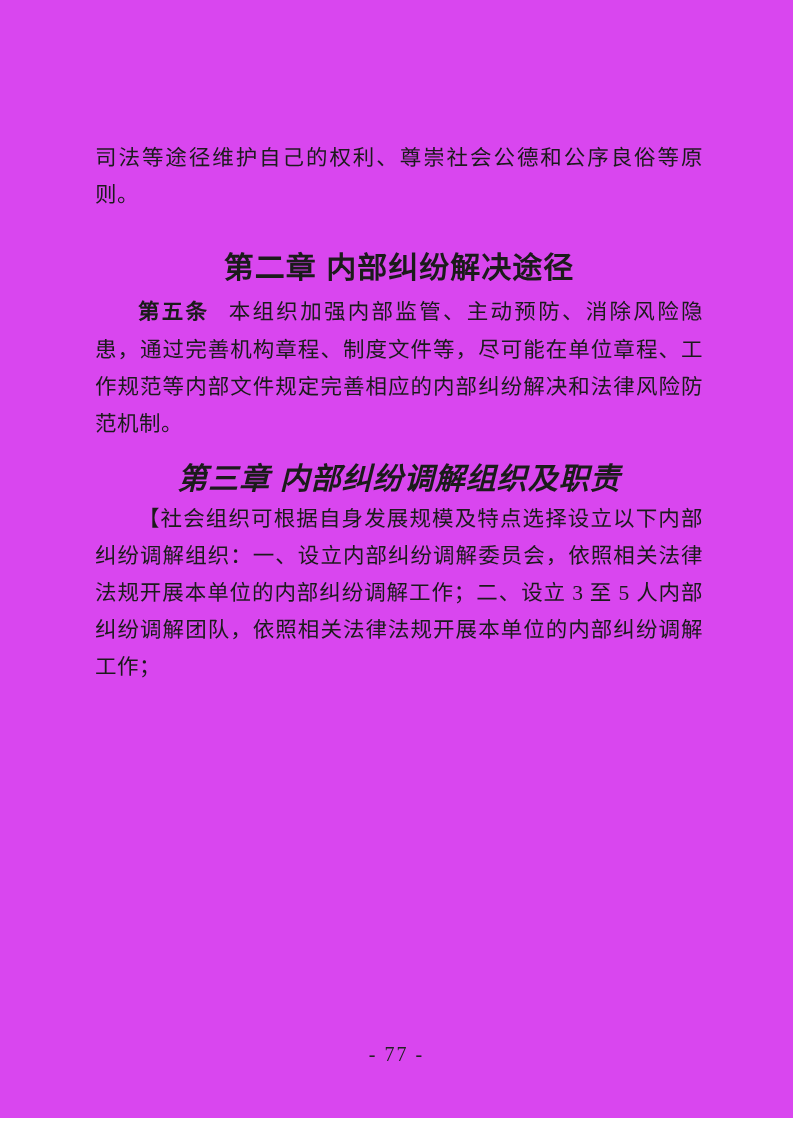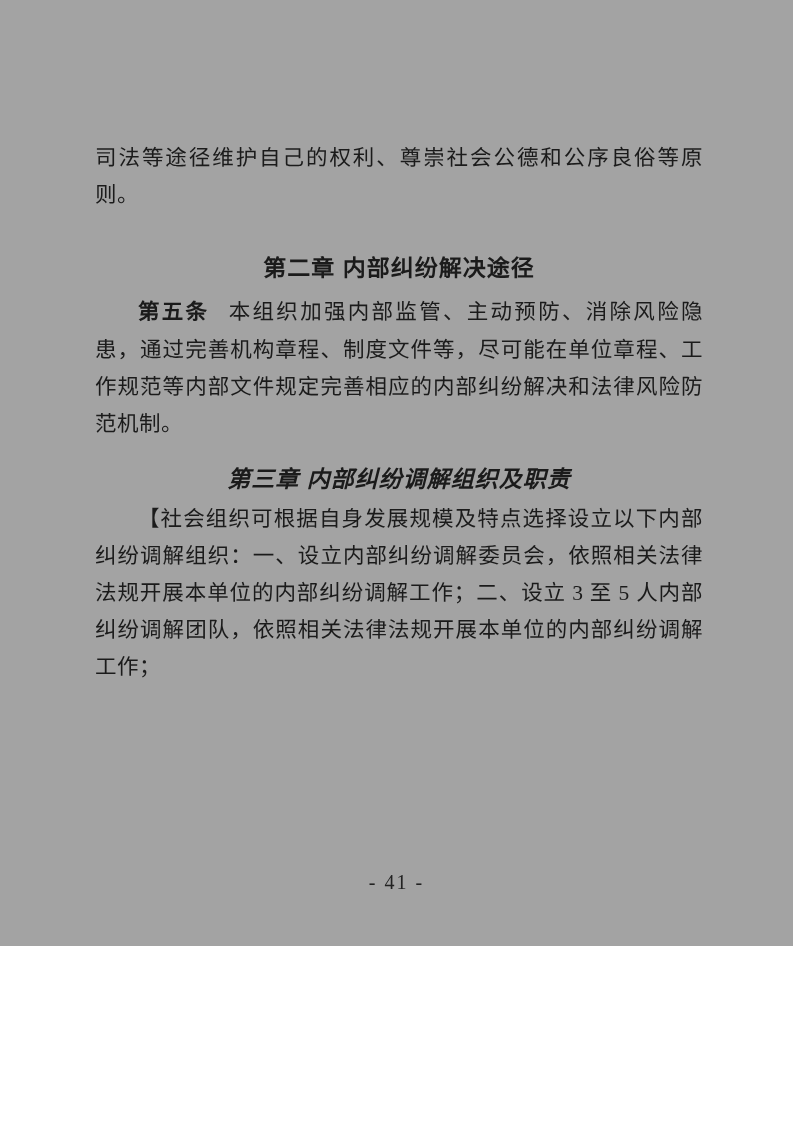--- a/index.html
+++ b/index.html
@@ -3,22 +3,22 @@
 <meta charset="utf-8">
 <style>
   html, body {
     margin: 0;
     padding: 0;
     background: #ffffff;
   }
   .page {
     position: relative;
     width: 793px;
-    height: 946px;
-    background: #a3a3a3;
+    height: 1118px;
+    background: #d946ef;
     color: #1b1b1b;
     font-family: "Liberation Serif", "DejaVu Serif", serif;
     overflow: hidden;
   }
   .content {
     position: absolute;
     left: 95px;
     top: 140px;
     width: 608px;
   }
@@ -37,21 +37,21 @@
   .article-label {
     font-family: Liberation Mono, monospace;
     font-weight: bold;
     margin-right: 0.9em;
     margin-top: 24px;
   }
   .chapter-heading {
     margin: 38px 0 10px 0;
     font-family: "Liberation Sans", "DejaVu Sans", sans-serif;
     font-weight: bold;
-    font-size: 23px;
+    font-size: 30px;
     line-height: 32px;
     text-align: center;
     text-indent: 0;
     letter-spacing: 1px;
   }
   .chapter-heading.second {
     margin-top: 20px;
     margin-bottom: 6px;
     font-style: italic;
   }
@@ -80,14 +80,14 @@
 
 
 
     <h2 class="chapter-heading second">第三章 内部纠纷调解组织及职责</h2>
 
 
     <p class="para"><span>【社会组织可根据自身发展规模及特点选择设立以下内部纠纷调解组织：一、设立内部纠纷调解委员会，依照相关法律法规开展本单位的内部纠纷调解工作；二、设立 3 至 5 人内部纠纷调解团队，依照相关法律法规开展本单位的内部纠纷调解工作；</span></p>
 
   </div>
 
-  <div class="page-number">- 41 -</div>
+  <div class="page-number">- 77 -</div>
 </div>
 
 </body></html>

